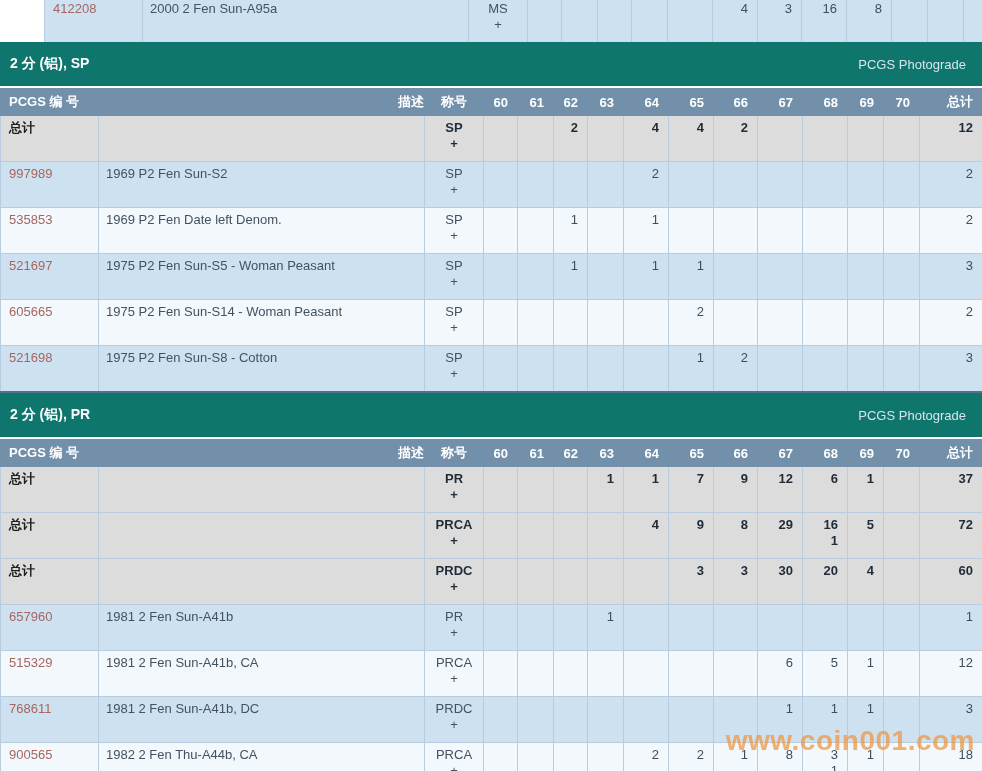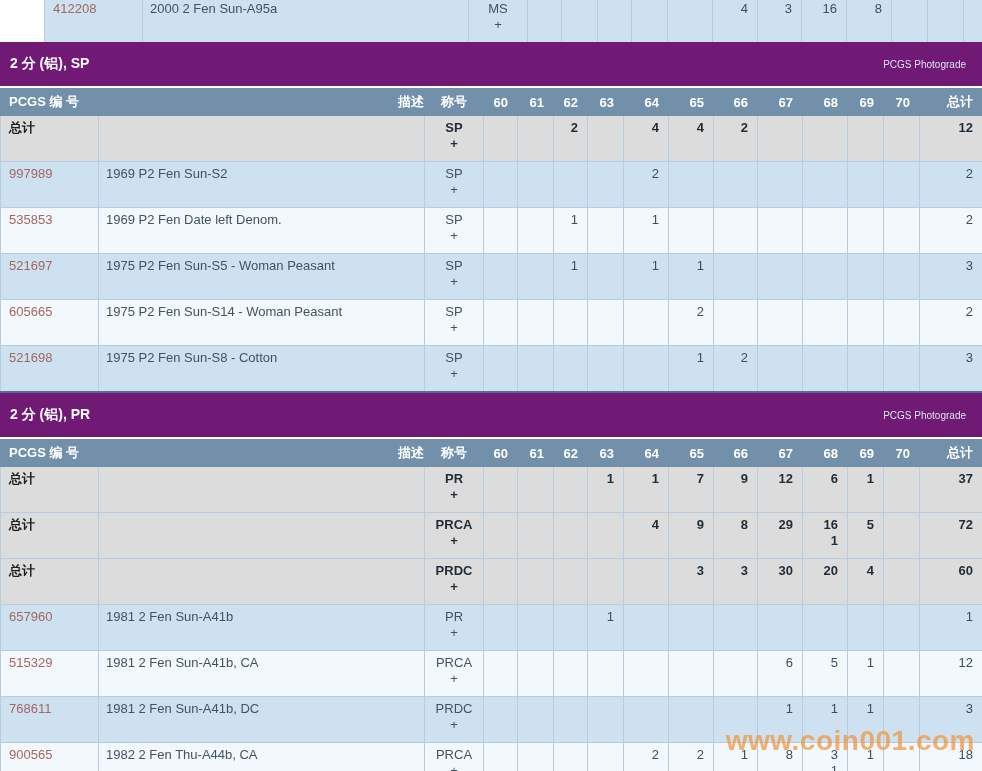--- a/index.html
+++ b/index.html
@@ -6,27 +6,27 @@
   body {
     font-family: "Liberation Sans", "DejaVu Sans", sans-serif;
     width: 982px; height: 771px; overflow: hidden; position: relative;
   }
   .page { width: 982px; }
 
   .partial-wrap { height: 42px; overflow: hidden; padding-left: 44px; }
   .partial-wrap table { margin-top: -4px; }
 
   .band {
-    height: 44px; background: #701a75;
+    height: 44px; background: #0f766e;
     display: flex; align-items: center; justify-content: space-between;
     padding: 0 16px 0 10px; box-sizing: border-box;
     margin-bottom: 2px;
   }
   .band .title { color: #ffffff; font-weight: bold; font-size: 14px; }
-  .band .pg { color: #d9e3ec; font-size: 10px; cursor: pointer; }
+  .band .pg { color: #d9e3ec; font-size: 13px; cursor: pointer; }
 
   table {
     border-collapse: collapse; table-layout: fixed; width: 982px;
     border-bottom: 2px solid #51718e;
   }
   th {
     background: #7390aa; color: #ffffff; font-size: 13px; font-weight: bold;
     height: 26px; padding: 0; border: 1px solid #7390aa; overflow: hidden; white-space: nowrap;
   }
   th.h-num, th.h-total { text-align: right; padding-right: 9px; }

